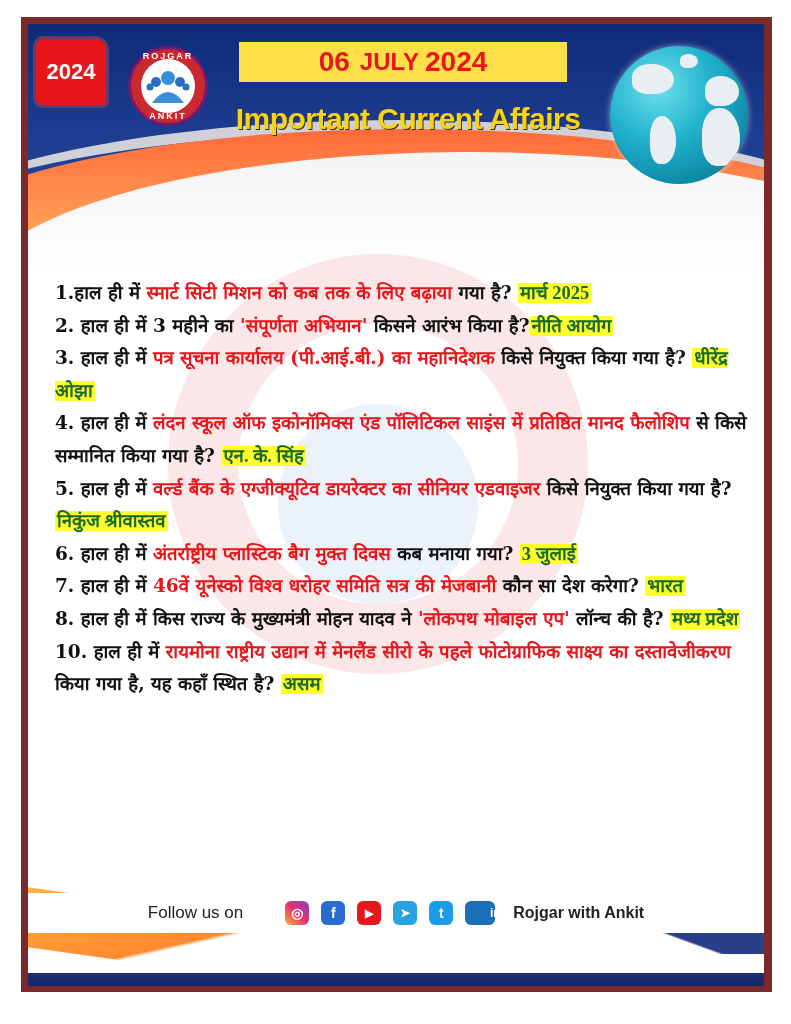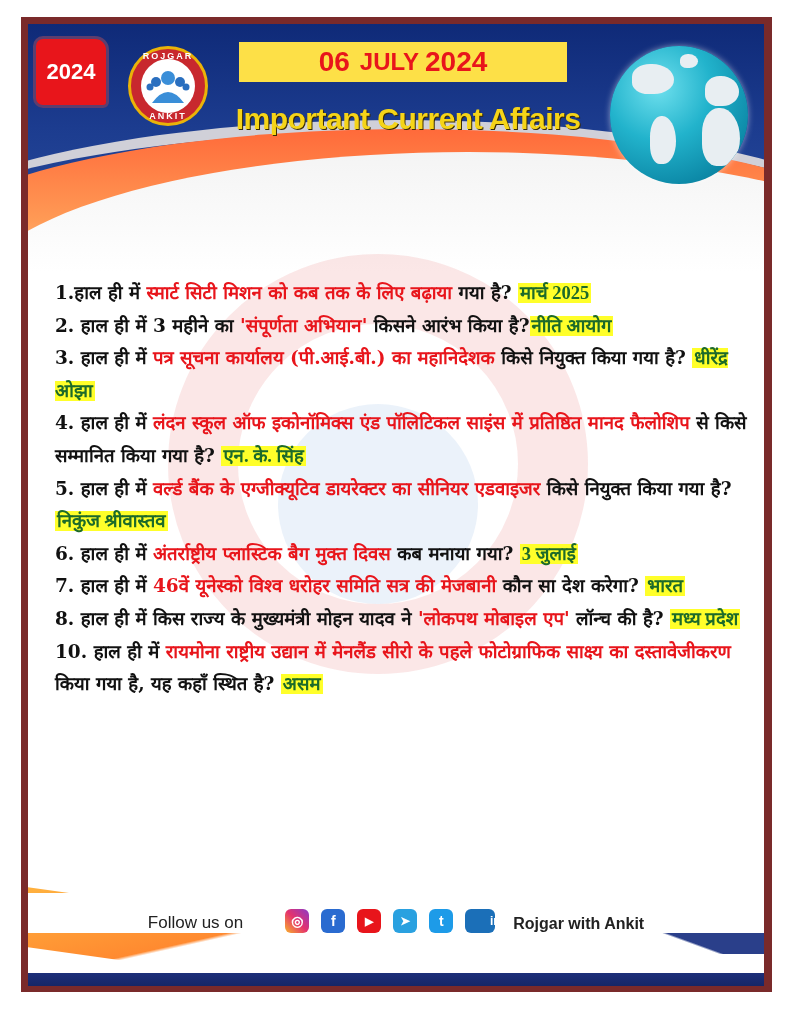--- a/index.html
+++ b/index.html
@@ -37,21 +37,21 @@
 
   .year-flag {
     position: absolute; left: 5px; top: 12px; width: 76px; height: 72px;
     background: #e8151b; border-radius: 10px 14px 6px 10px;
     border: 3px solid #5d3e6e;
     display: flex; align-items: center; justify-content: center;
     color: #ffffff; font-family: "Liberation Sans", sans-serif; font-weight: bold; font-size: 22px;
   }
   .logo {
     position: absolute; left: 100px; top: 22px; width: 80px; height: 80px;
-    border-radius: 50%; background: #c8282e; border: 3px solid #eab308;
+    border-radius: 50%; background: #c8282e; border: 3px solid #701a75;
     display: flex; align-items: center; justify-content: center;
   }
   .logo-inner {
     width: 54px; height: 54px; border-radius: 50%; background: #ffffff;
     display: flex; align-items: center; justify-content: center; position: relative;
   }
   .logo-text-top, .logo-text-bottom {
     position: absolute; left: 0; width: 100%; text-align: center;
     font-family: "Liberation Sans", sans-serif; font-weight: bold; font-size: 9px; color: #ffffff; letter-spacing: 2px;
   }
@@ -104,21 +104,21 @@
     background: linear-gradient(160deg, #ffb640 0%, #ff8a30 60%, transparent 62%);
     transform: skewY(8deg);
   }
   .footer-blue-right {
     position: absolute; right: -10px; top: 890px; width: 180px; height: 40px;
     background: linear-gradient(200deg, #2a3f8a 0%, #2a3f8a 55%, transparent 57%);
   }
   .footer-bar {
     position: absolute; left: 0; top: 869px; width: 100%; height: 40px;
     background: #ffffff;
-    display: flex; align-items: flex-end; justify-content: center; gap: 12px;
+    display: flex; align-items: center; justify-content: center; gap: 12px;
     font-family: "Liberation Sans", sans-serif;
   }
   .footer-bottom {
     position: absolute; left: 0; bottom: 0; width: 100%; height: 13px;
     background: linear-gradient(180deg, #1d2f7a 0%, #162666 100%);
   }
   .follow { font-size: 17px; color: #222222; margin-right: 30px; }
   .social {
     width: 24px; height: 24px; border-radius: 6px; color: #ffffff;
     display: flex; align-items: center; justify-content: center;

